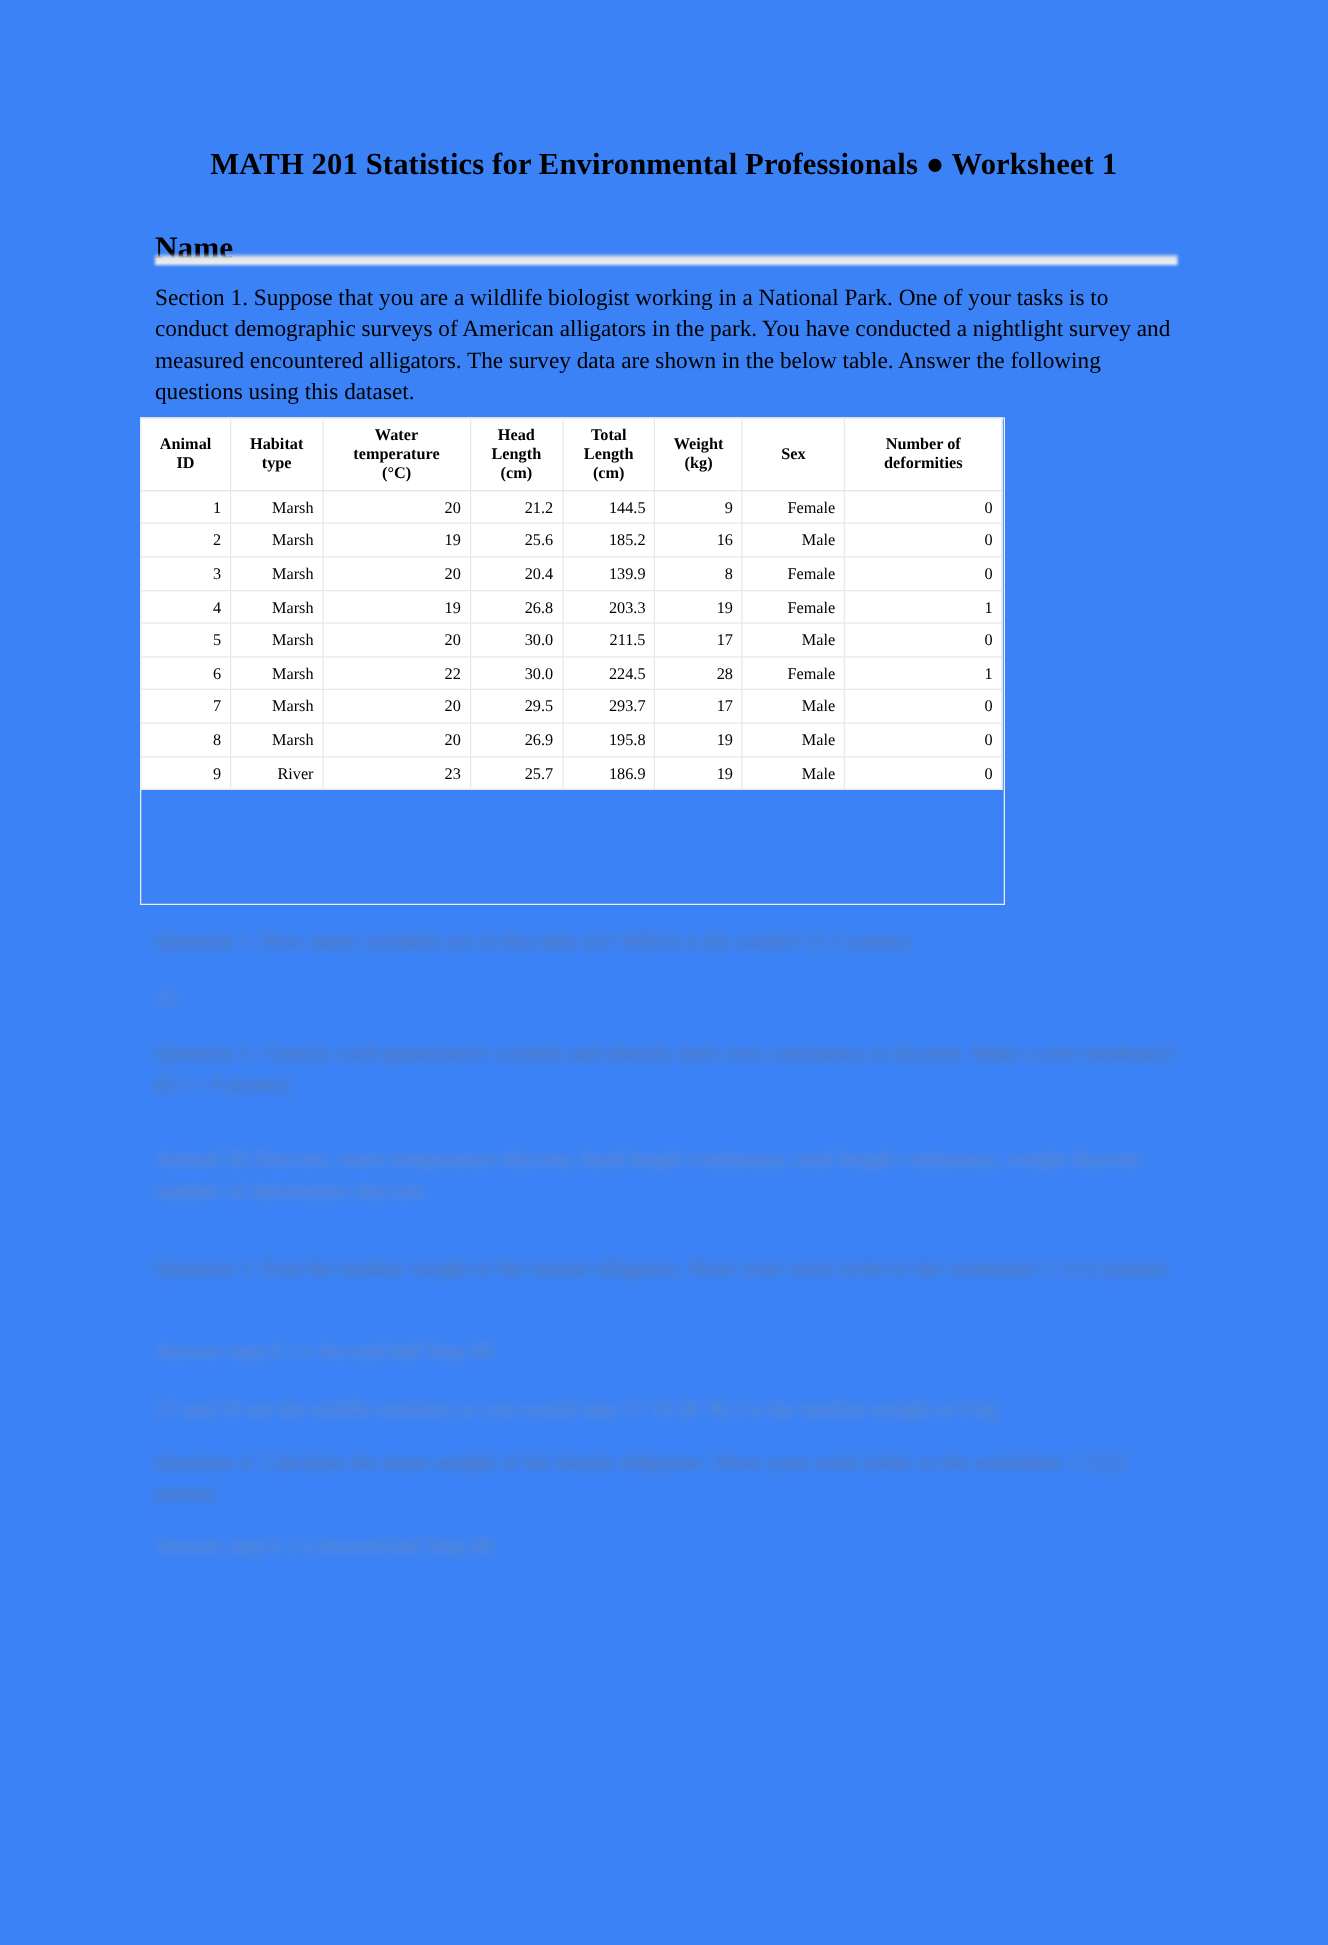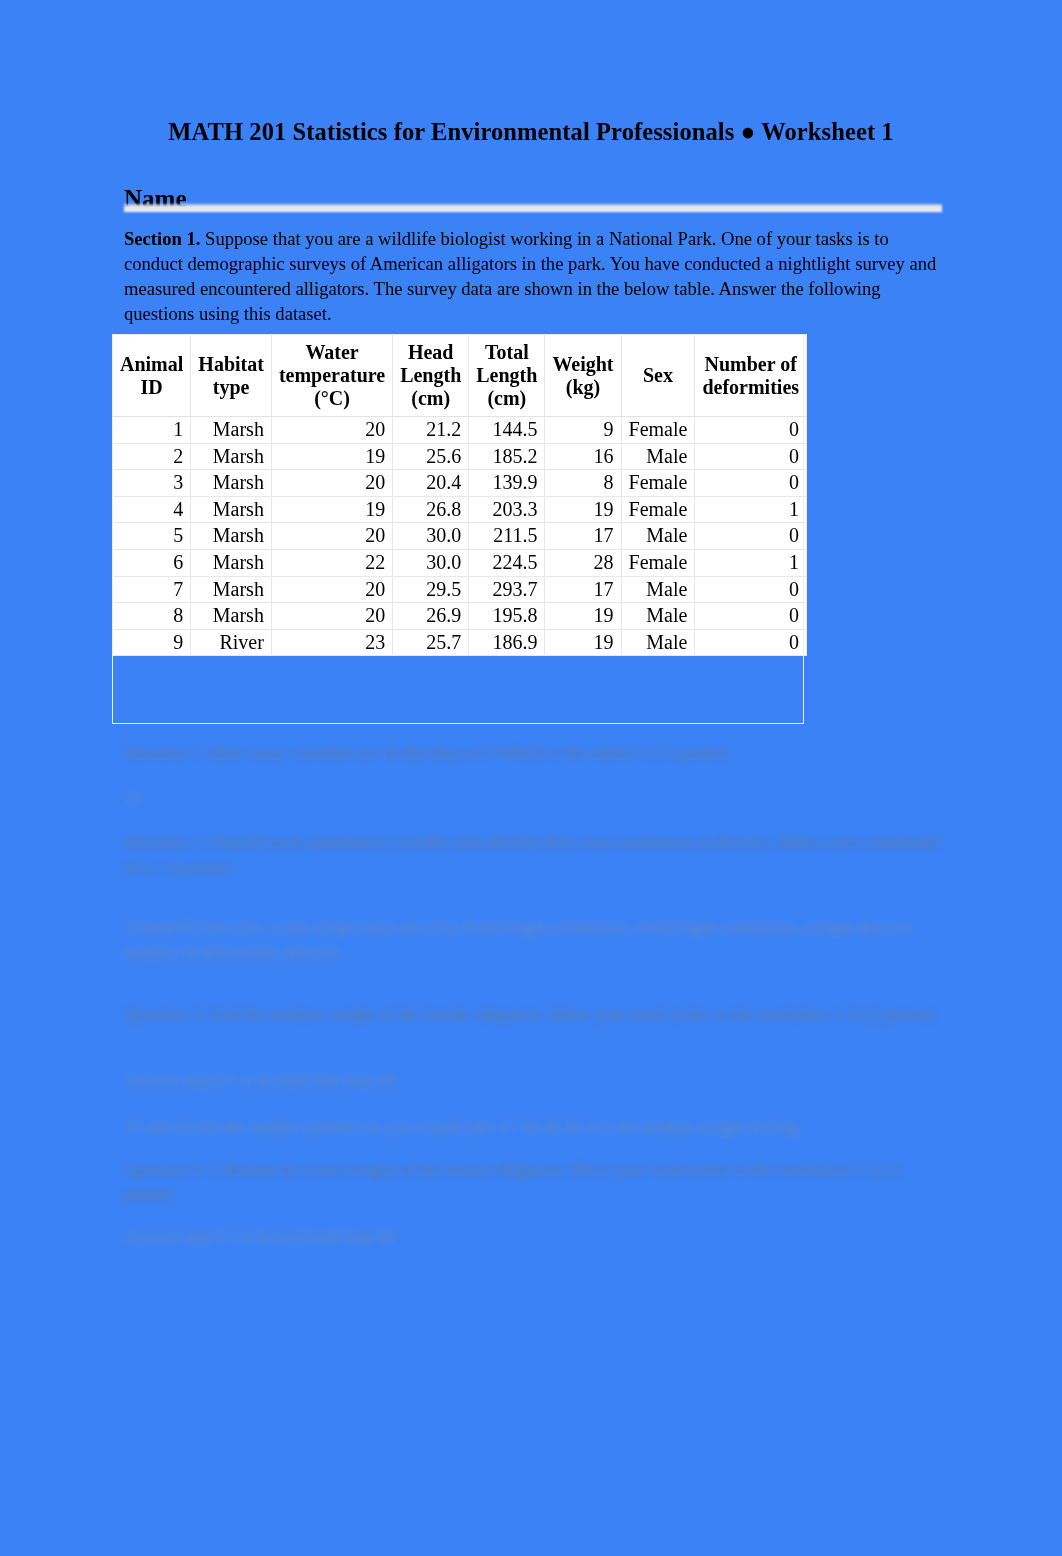--- a/index.html
+++ b/index.html
@@ -57,33 +57,33 @@
   
   .section-para {
     position: absolute;
     left: 124px;
     top: 226px;
     width: 820px;
     font-size: 18.6px;
     line-height: 1.35;
     text-align: left;
   }
-  .section-para b { font-weight: bold; }
+  .section-para b { font-weight: normal; }
 
   
   .data-table-wrap {
     position: absolute;
     left: 112px;
     top: 334px;
     width: 690px;
   }
   table.survey {
     border-collapse: collapse;
     width: 690px;
-    font-size: 20px;
+    font-size: 13px;
     background: #ffffff;
   }
   table.survey th,
   table.survey td {
     border: 1px solid #e8e8e8;
     padding: 2px 7px;
     vertical-align: middle;
     background: #ffffff;
   }
   table.survey thead th {

